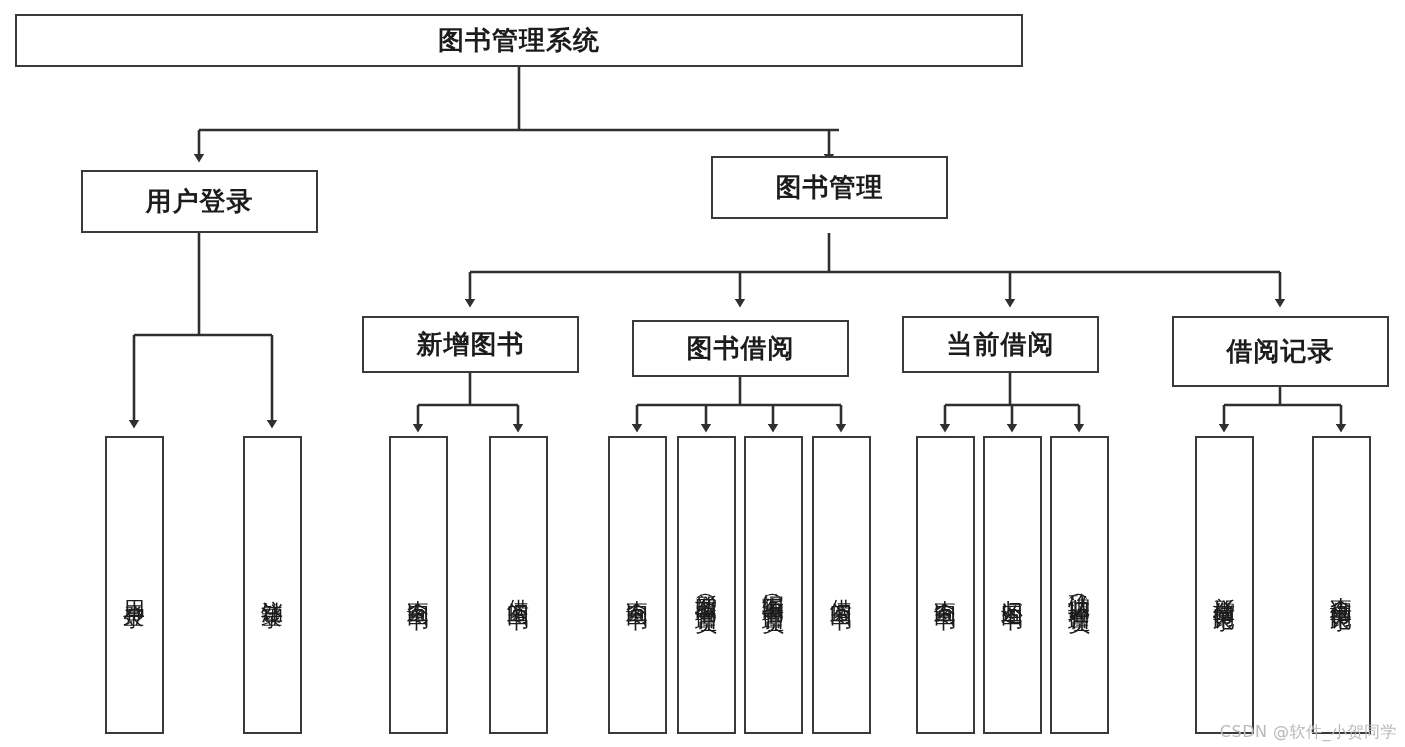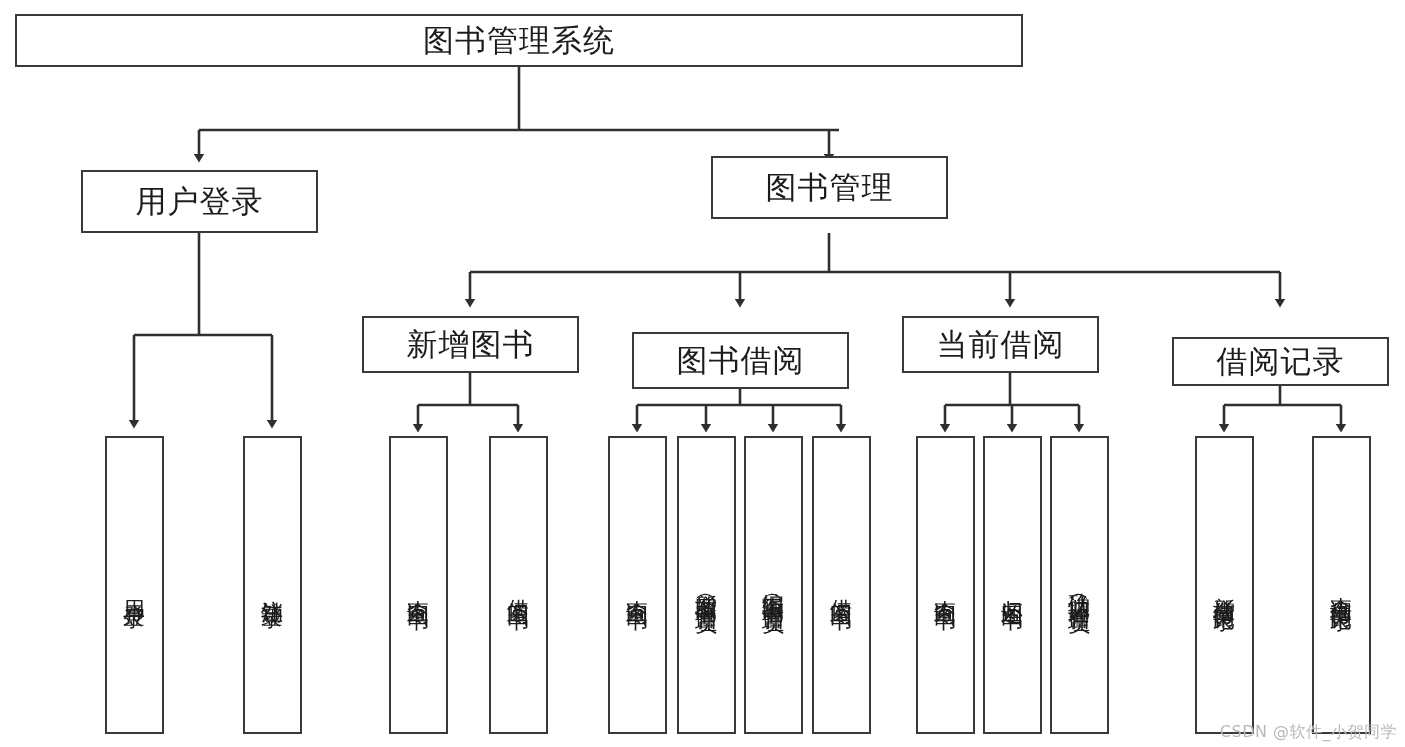--- a/index.html
+++ b/index.html
@@ -3,21 +3,21 @@
 <meta charset="utf-8">
 <style>
   html,body{margin:0;padding:0;background:#ffffff;}
   body{width:1405px;height:747px;overflow:hidden;
        font-family:"DejaVu Sans","Liberation Sans",sans-serif;}
   #canvas{position:relative;width:1405px;height:747px;background:#fff;}
   svg.wires{position:absolute;left:0;top:0;width:1405px;height:747px;}
   .node{position:absolute;box-sizing:border-box;background:#fff;
         border:2.5px solid #3a3a3a;display:flex;align-items:center;
         justify-content:center;color:#1c1c1c;}
-  .node.h{font-size:31px;letter-spacing:1px;}
+  .node.h{font-size:26px;letter-spacing:1px;font-weight:bold;}
   .node.v{writing-mode:vertical-rl;text-orientation:upright;
           font-size:22px;letter-spacing:3px;padding-top:6px;line-height:1.05;}
   .node.v .txt{writing-mode:vertical-rl;text-orientation:upright;
                display:block;white-space:nowrap;}
   #watermark{position:absolute;right:8px;bottom:4px;font-size:16px;
              color:#b9b9b9;letter-spacing:0.5px;white-space:nowrap;}
 </style>
 </head>
 <body>
 
@@ -80,27 +80,27 @@
   <div class="node h" style="left:81px;top:170px;width:237px;height:63px;">
     <span class="txt">用户登录</span>
   </div>
   <div class="node h" style="left:711px;top:156px;width:237px;height:63px;">
     <span class="txt">图书管理</span>
   </div>
 
   <div class="node h" style="left:362px;top:316px;width:217px;height:57px;">
     <span class="txt">新增图书</span>
   </div>
-  <div class="node h" style="left:632px;top:332px;width:217px;height:57px;">
+  <div class="node h" style="left:632px;top:320px;width:217px;height:57px;">
     <span class="txt">图书借阅</span>
   </div>
   <div class="node h" style="left:902px;top:316px;width:197px;height:57px;">
     <span class="txt">当前借阅</span>
   </div>
-  <div class="node h" style="left:1172px;top:316px;width:217px;height:49px;margin-top:21px;">
+  <div class="node h" style="left:1172px;top:316px;width:217px;height:71px;">
     <span class="txt">借阅记录</span>
   </div>
 
   <div class="node v" style="left:105px;top:436px;width:59px;height:298px;">
     <span class="txt">用户登录</span>
   </div>
   <div class="node v" style="left:243px;top:436px;width:59px;height:298px;">
     <span class="txt">注销登录</span>
   </div>
 

